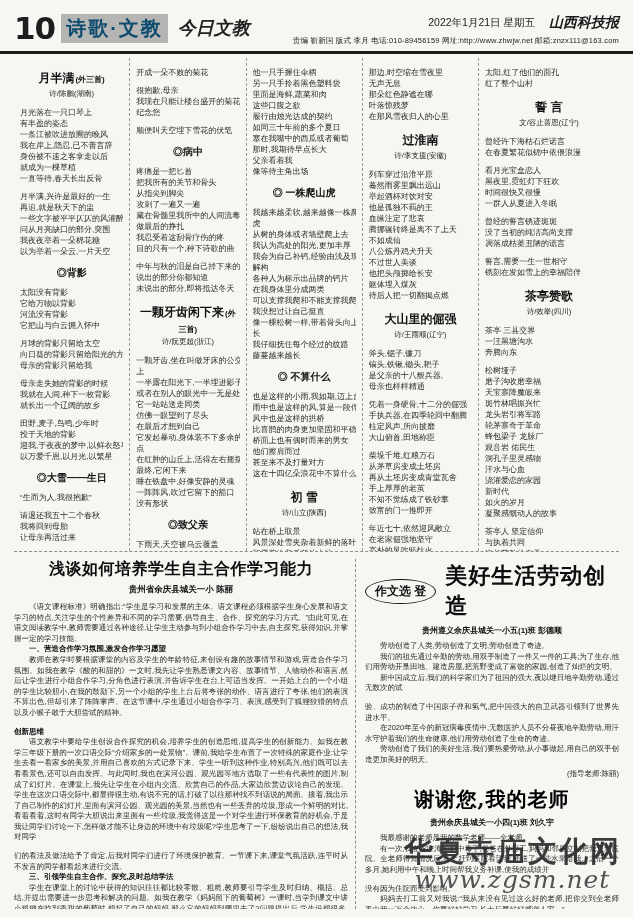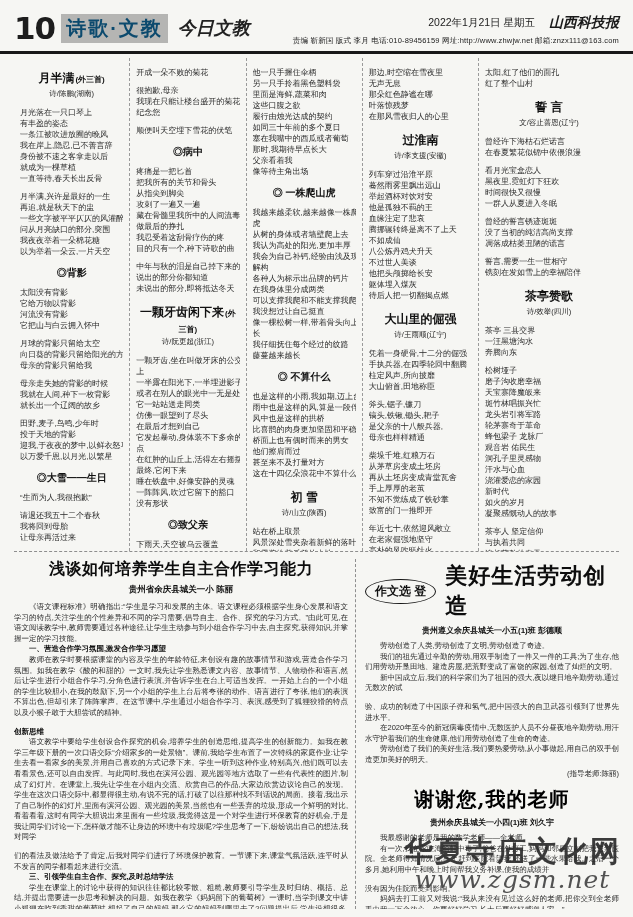--- a/index.html
+++ b/index.html
@@ -255,30 +255,30 @@
           <div class="p-line">不如成仙</div>
           <div class="p-line">八公炼丹鸡犬升天</div>
           <div class="p-line">不过世人美谈</div>
           <div class="p-line">他把头颅掷给长安</div>
           <div class="p-line">躯体埋入煤灰</div>
           <div class="p-line">待后人把一切翻揭点燃</div>
         </div>
         <div class="p-title"><span class="t">大山里的倔强</span></div>
         <div class="p-author">诗/王雨顺(辽宁)</div>
         <div class="stanza">
+          <div class="p-line">斧头,锯子,镰刀</div>
+          <div class="p-line">镐头,铁锹,锄头,耙子</div>
+          <div class="p-line">是父亲的十八般兵器,</div>
+          <div class="p-line">母亲也样样精通</div>
+        </div>
+        <div class="stanza">
           <div class="p-line">凭着一身硬骨,十二分的倔强</div>
           <div class="p-line">手执兵器,在四季轮回中翻腾</div>
           <div class="p-line">柱定风声,所向披靡</div>
           <div class="p-line">大山俯首,田地称臣</div>
-        </div>
-        <div class="stanza">
-          <div class="p-line">斧头,锯子,镰刀</div>
-          <div class="p-line">镐头,铁锹,锄头,耙子</div>
-          <div class="p-line">是父亲的十八般兵器,</div>
-          <div class="p-line">母亲也样样精通</div>
         </div>
         <div class="stanza">
           <div class="p-line">柴垛千堆,红粮万石</div>
           <div class="p-line">从茅草房变成土坯房</div>
           <div class="p-line">再从土坯房变成青堂瓦舍</div>
           <div class="p-line">手上厚厚的老茧</div>
           <div class="p-line">不知不觉练成了铁砂掌</div>
           <div class="p-line">致富的门一推即开</div>
         </div>
         <div class="stanza">

